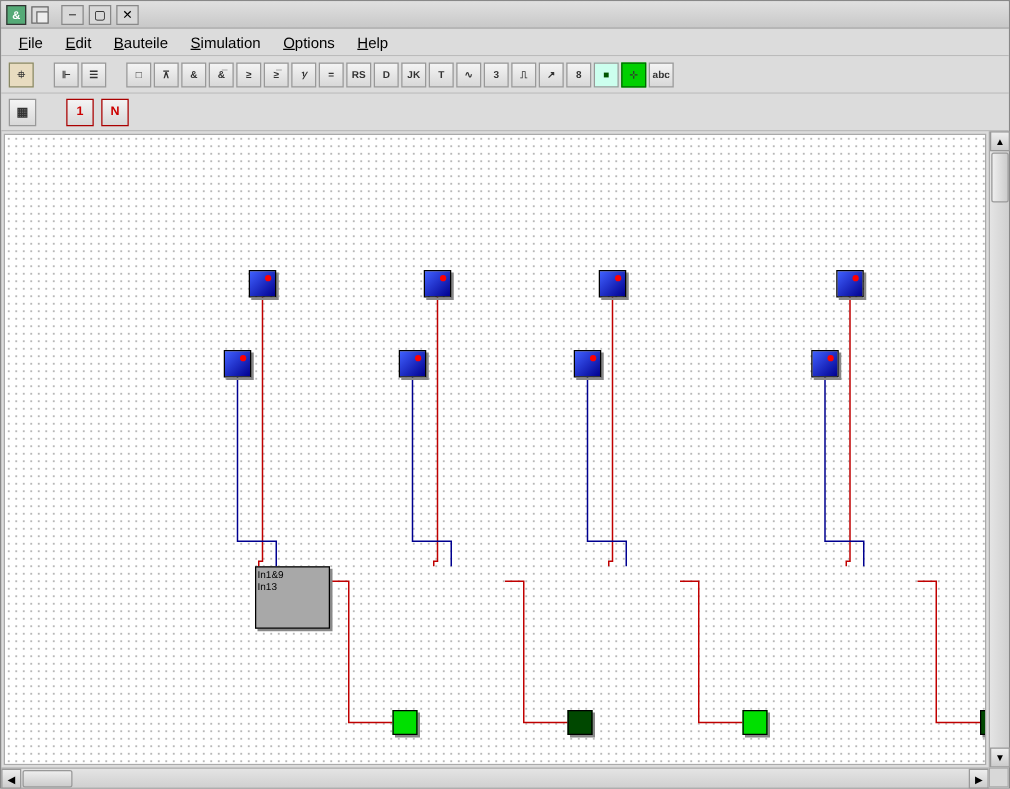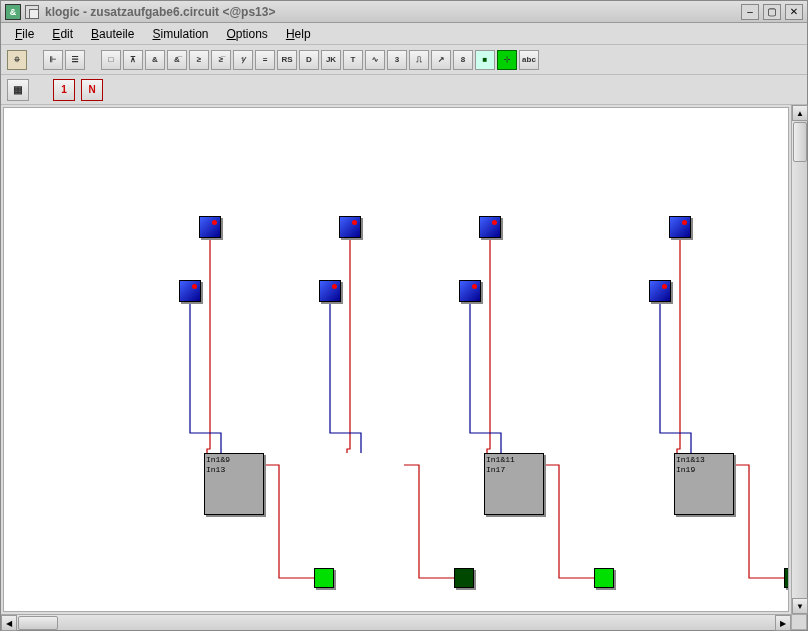--- a/index.html
+++ b/index.html
@@ -31,36 +31,35 @@
     background-size: 6px 6px; }
   .vscroll { width:16px; background:linear-gradient(90deg,#e4e4e4,#d0d0d0); border-left:1px solid #aaa; display:flex; flex-direction:column;}
   .hscroll { height:16px; background:linear-gradient(#e4e4e4,#d0d0d0); border-top:1px solid #aaa; display:flex;}
   .sbtn { width:16px; height:16px; background:linear-gradient(#eee,#ccc); border:1px solid #999; display:flex; align-items:center; justify-content:center; font-size:8px;}
   .sthumb-v{ width:14px; height:40px; margin:1px; background:linear-gradient(90deg,#eee,#ccc); border:1px solid #999; border-radius:2px;}
   .sthumb-h{ height:14px; width:40px; margin:1px; background:linear-gradient(#eee,#ccc); border:1px solid #999; border-radius:2px;}
   .strack{ flex:1; }
   
   .csw { position:absolute; width:22px; height:22px; background:linear-gradient(135deg,#4060ff,#000090); border:1px solid #000; box-shadow:2px 2px 0 #888;}
   .csw::after{content:''; position:absolute; top:3px; right:3px; width:5px; height:5px; background:red; border-radius:50%;}
-  .csub { position:absolute; width:60px; height:62px; background:#a8a8a8; border:1px solid #000; box-shadow:2px 2px 0 #888; font-size:8px; color:#000; line-height:10px; padding:1px;font-family:Liberation Mono, monospace;}
+  .csub { position:absolute; width:60px; height:50px; background:#a8a8a8; border:1px solid #000; box-shadow:2px 2px 0 #888; font-size:8px; color:#000; line-height:10px; padding:1px;}
   .csub .t { white-space:nowrap; }
   .cled { position:absolute; width:20px; height:20px; border:1px solid #000; box-shadow:2px 2px 0 #888;}
   .cled.on{ background:#00e000;}
   .cled.off{ background:#004800;}
   svg.wires { position:absolute; left:0; top:0; width:1000px; height:700px; pointer-events:none;}
   .bottombar{ display:flex; }
 </style>
 </head>
 <body>
 
 <div class="window">
   <div class="titlebar">
     <span class="icon">&amp;</span>
     <span class="restore-icon"></span>
-    <span class="title">klogic - zusatzaufgabe6.circuit &lt;@ps13&gt;</span>
     <span class="wbtn">–</span>
     <span class="wbtn">▢</span>
     <span class="wbtn">✕</span>
   </div>
 
   <div class="menubar">
     <span class="menu"><u>F</u>ile</span>
     <span class="menu"><u>E</u>dit</span>
     <span class="menu"><u>B</u>auteile</span>
     <span class="menu"><u>S</u>imulation</span>
@@ -125,31 +124,23 @@
           <div class="csub" style="left: 200px; top: 345px;">
             <div class="t">In1&amp;9</div>
             <div class="t">In13</div>
           </div>
           <div class="cled on" style="left: 310px; top: 460px;"></div>
           <div class="csw" style="left: 335px; top: 108px;"></div>
           <div class="csw" style="left: 315px; top: 172px;"></div>
           <div class="cled off" style="left: 450px; top: 460px;"></div>
           <div class="csw" style="left: 475px; top: 108px;"></div>
           <div class="csw" style="left: 455px; top: 172px;"></div>
-          <div class="csub" style="left: 480px; top: 345px;">
-            <div class="t">In1&amp;11</div>
-            <div class="t">In17</div>
-          </div>
           <div class="cled on" style="left: 590px; top: 460px;"></div>
           <div class="csw" style="left: 665px; top: 108px;"></div>
           <div class="csw" style="left: 645px; top: 172px;"></div>
-          <div class="csub" style="left: 670px; top: 345px;">
-            <div class="t">In1&amp;13</div>
-            <div class="t">In19</div>
-          </div>
           <div class="cled off" style="left: 780px; top: 460px;"></div>
         </div>
     </div>
     <div class="vscroll">
       <div class="sbtn">▲</div>
       <div class="sthumb-v"></div>
       <div class="strack"></div>
       <div class="sbtn">▼</div>
     </div>
   </div>

